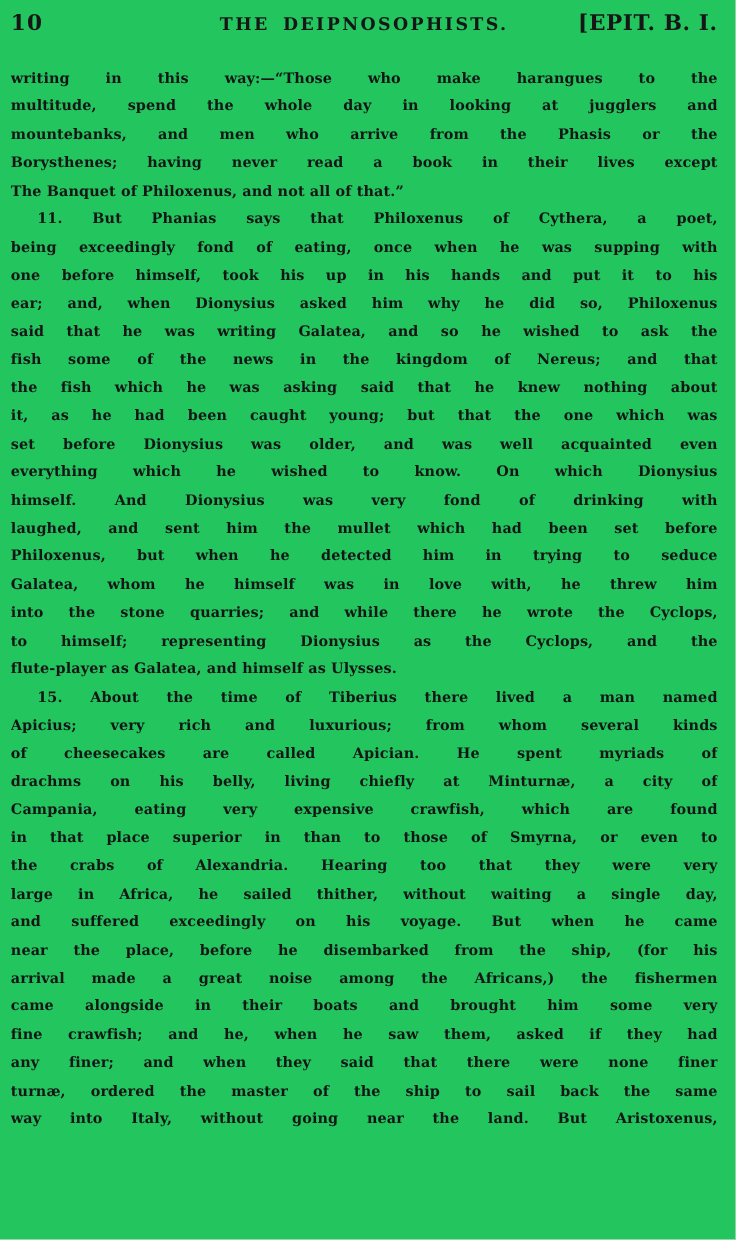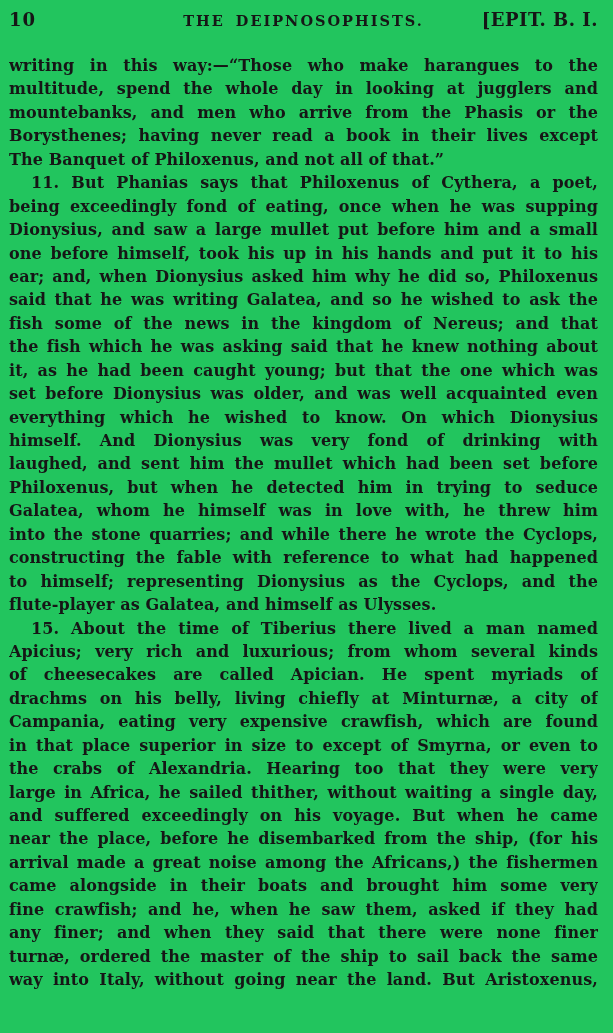--- a/index.html
+++ b/index.html
@@ -39,21 +39,21 @@
     word-spacing: 4px;
     font-size: 14.5px;
   }
   .head-section {
     justify-self: end;
     font-size: 18px;
     letter-spacing: 0.5px;
   }
   .text-block {
     margin-top: 24px;
-    font-size: 16px;
+    font-size: 12px;
     line-height: 23.45px;
     letter-spacing: 0.1px;
   }
   .para { margin: 0; }
   .line {
     text-align: justify;
     text-align-last: justify;
     white-space: normal;
     overflow: hidden;
     height: 23.45px;
@@ -75,45 +75,43 @@
       <div class="para">
         <div class="line">writing in this way:—“Those who make harangues to the</div>
         <div class="line">multitude, spend the whole day in looking at jugglers and</div>
         <div class="line">mountebanks, and men who arrive from the Phasis or the</div>
         <div class="line">Borysthenes; having never read a book in their lives except</div>
         <div class="line short-last">The Banquet of Philoxenus, and not all of that.”</div>
       </div>
       <div class="para">
         <div class="line indent">11. But Phanias says that Philoxenus of Cythera, a poet,</div>
         <div class="line">being exceedingly fond of eating, once when he was supping with</div>
-        <div class="line">Dionysius, and saw a large mullet put before him and a small</div>
         <div class="line">one before himself, took his up in his hands and put it to his</div>
         <div class="line">ear; and, when Dionysius asked him why he did so, Philoxenus</div>
         <div class="line">said that he was writing Galatea, and so he wished to ask the</div>
         <div class="line">fish some of the news in the kingdom of Nereus; and that</div>
         <div class="line">the fish which he was asking said that he knew nothing about</div>
         <div class="line">it, as he had been caught young; but that the one which was</div>
         <div class="line">set before Dionysius was older, and was well acquainted even</div>
         <div class="line">everything which he wished to know.  On which Dionysius</div>
         <div class="line">himself.  And Dionysius was very fond of drinking with</div>
         <div class="line">laughed, and sent him the mullet which had been set before</div>
         <div class="line">Philoxenus, but when he detected him in trying to seduce</div>
         <div class="line">Galatea, whom he himself was in love with, he threw him</div>
         <div class="line">into the stone quarries; and while there he wrote the Cyclops,</div>
-        <div class="line">constructing the fable with reference to what had happened</div>
         <div class="line">to himself; representing Dionysius as the Cyclops, and the</div>
         <div class="line short-last">flute-player as Galatea, and himself as Ulysses.</div>
       </div>
       <div class="para">
         <div class="line indent">15. About the time of Tiberius there lived a man named</div>
         <div class="line">Apicius; very rich and luxurious; from whom several kinds</div>
         <div class="line">of cheesecakes are called Apician.  He spent myriads of</div>
         <div class="line">drachms on his belly, living chiefly at Minturnæ, a city of</div>
         <div class="line">Campania, eating very expensive crawfish, which are found</div>
-        <div class="line">in that place superior in size to except of Smyrna, or even to</div>
+        <div class="line">in that place superior in than to those of Smyrna, or even to</div>
         <div class="line">the crabs of Alexandria.  Hearing too that they were very</div>
         <div class="line">large in Africa, he sailed thither, without waiting a single day,</div>
         <div class="line">and suffered exceedingly on his voyage.  But when he came</div>
         <div class="line">near the place, before he disembarked from the ship, (for his</div>
         <div class="line">arrival made a great noise among the Africans,) the fishermen</div>
         <div class="line">came alongside in their boats and brought him some very</div>
         <div class="line">fine crawfish; and he, when he saw them, asked if they had</div>
         <div class="line">any finer; and when they said that there were none finer</div>
         <div class="line">turnæ, ordered the master of the ship to sail back the same</div>
         <div class="line">way into Italy, without going near the land.  But Aristoxenus,</div>

